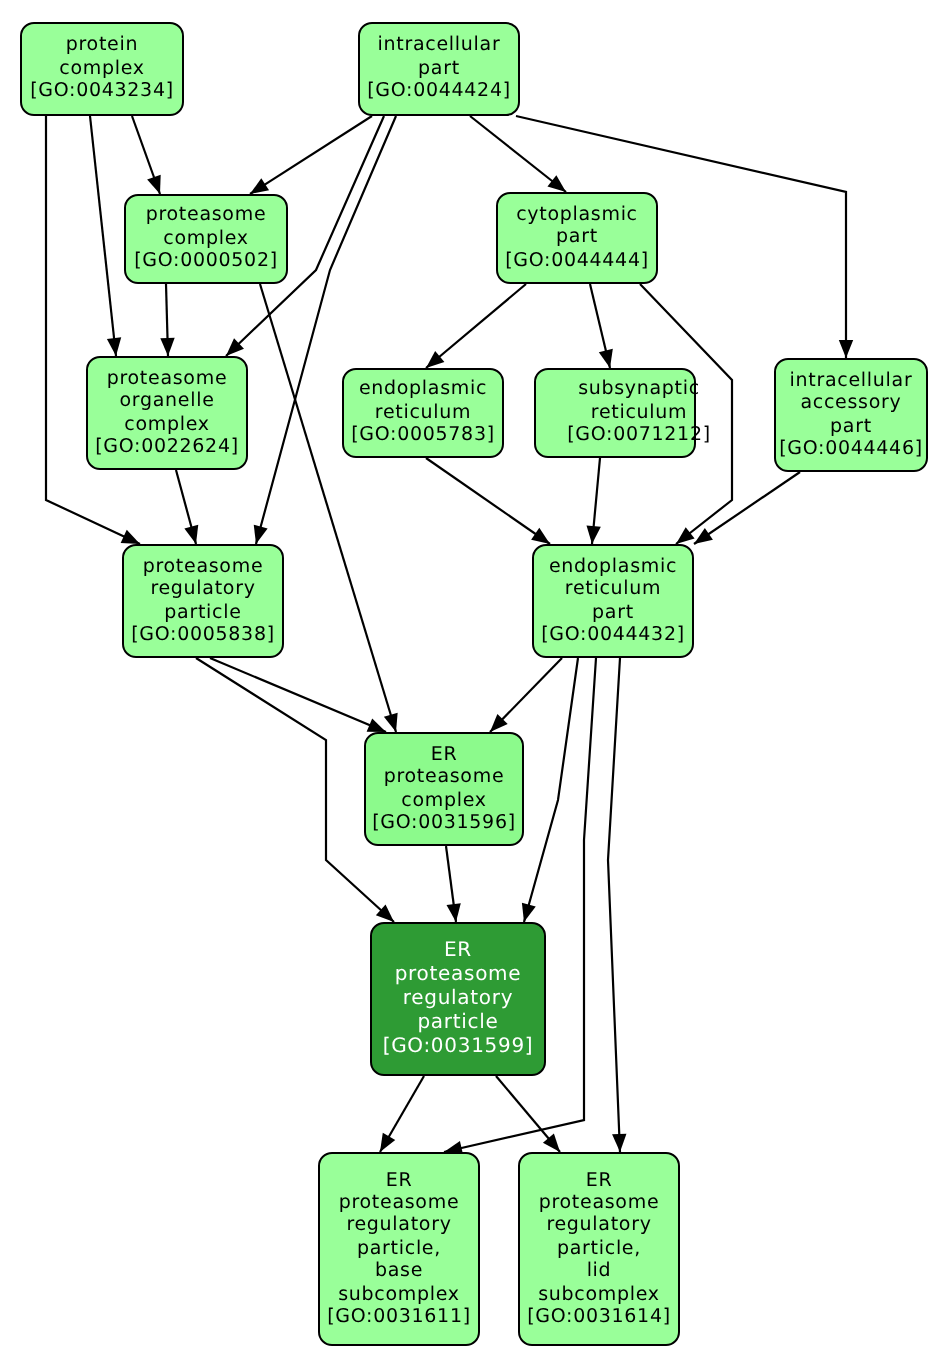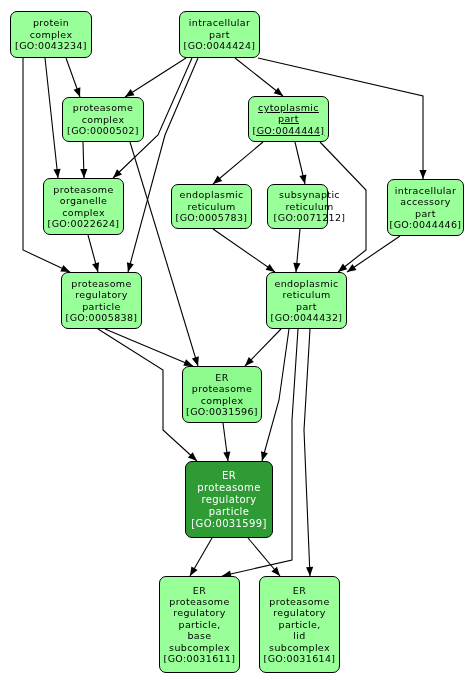--- a/index.html
+++ b/index.html
@@ -121,37 +121,37 @@
       <div class="node" style="left: 179px; top: 11px; width: 81px; height: 47px;">
         <span class="ln">intracellular</span>
         <span class="ln">part</span>
         <span class="ln">[GO:0044424]</span>
       </div>
       <div class="node" style="left: 62px; top: 97px; width: 82px; height: 45px;">
         <span class="ln">proteasome</span>
         <span class="ln">complex</span>
         <span class="ln">[GO:0000502]</span>
       </div>
-      <div class="node" style="left: 248px; top: 96px; width: 81px; height: 46px; text-decoration: underline;">
+      <div class="node" style="left: 248px; top: 96px; width: 81px; height: 46px;">
         <span class="ln">cytoplasmic</span>
         <span class="ln">part</span>
         <span class="ln">[GO:0044444]</span>
       </div>
       <div class="node" style="left: 43px; top: 178px; width: 81px; height: 57px;">
         <span class="ln">proteasome</span>
         <span class="ln">organelle</span>
         <span class="ln">complex</span>
         <span class="ln">[GO:0022624]</span>
       </div>
       <div class="node" style="left: 171px; top: 184px; width: 81px; height: 45px;">
         <span class="ln">endoplasmic</span>
         <span class="ln">reticulum</span>
         <span class="ln">[GO:0005783]</span>
       </div>
-      <div class="node" style="left: 267px; top: 184px; width: 61px; height: 45px; padding-left: 24px;">
+      <div class="node" style="left: 267px; top: 184px; width: 81px; height: 45px; padding-left: 24px;">
         <span class="ln">subsynaptic</span>
         <span class="ln">reticulum</span>
         <span class="ln">[GO:0071212]</span>
       </div>
       <div class="node" style="left: 387px; top: 179px; width: 77px; height: 57px;">
         <span class="ln">intracellular</span>
         <span class="ln">accessory</span>
         <span class="ln">part</span>
         <span class="ln">[GO:0044446]</span>
       </div>

